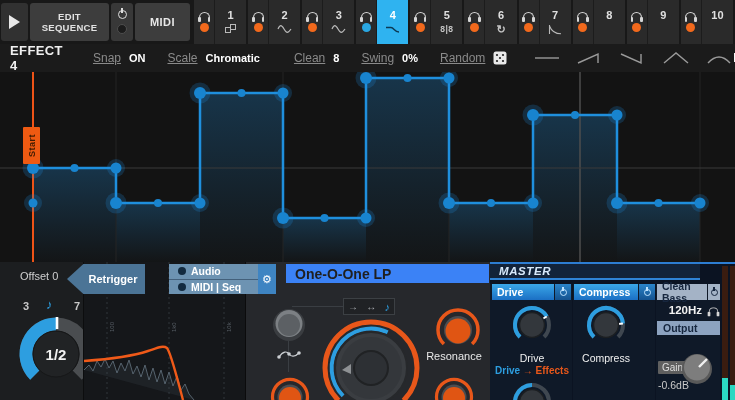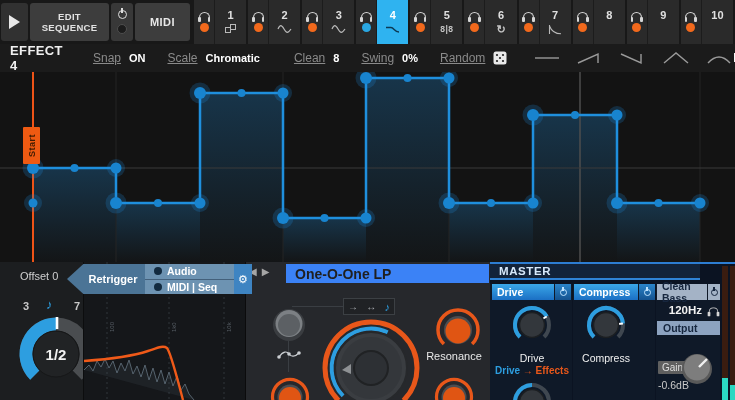--- a/index.html
+++ b/index.html
@@ -57,39 +57,39 @@
   .rnote { position:absolute; left:34px; top:35px; color:#2d9ee0; font-size:13px; font-weight:bold; }
   .lknob { position:absolute; left:2px; top:50px; }
 
   .spectrum { position:absolute; left:83px; top:0; width:162px; height:138px; background:#15171a; border-left:1px solid #0c0d0e; }
   .freq-lab { position:absolute; font-size:6px; color:#555c63; transform:rotate(-90deg); transform-origin:left top; }
 
   .banner { position:absolute; left:67px; top:2px; height:30px; z-index:6; display:flex; }
   .b-arrow { width:78px; background:#4b7496; clip-path:polygon(0 50%, 21% 0, 100% 0, 100% 100%, 21% 100%);
              display:flex; align-items:center; justify-content:center; padding-left:14px;
              font-size:11px; font-weight:bold; color:#fff; }
-  .b-rows { width:89px; background:#6d93b2; display:flex; flex-direction:column; }
+  .b-rows { width:89px; background:#6d93b2; display:flex; flex-direction:column;margin-left:24px; }
   .b-row { flex:1; display:flex; align-items:center; padding-left:9px; gap:5px; font-size:10.5px; font-weight:bold; color:#fff; }
   .b-row:first-child { border-bottom:1px solid rgba(15,35,55,.45); }
   .radio { width:8px; height:8px; border-radius:50%; background:#132b40; }
   .b-gear { width:18px; background:#3e84c2; display:flex; align-items:center; justify-content:center; color:#fff; font-size:11px; }
 
   .device { position:absolute; left:245px; top:0; width:245px; height:138px; background:#26282c; border-left:1px solid #0b0b0c; }
   .d-arrows { position:absolute; left:3px; top:4px; color:#a5a5a5; font-size:10px; letter-spacing:5px; }
   .d-preset { position:absolute; left:40px; top:2px; width:203px; height:19px; background:#3b82f6; color:#1f1f1f;
               font-size:14px; font-weight:bold; display:flex; align-items:center; padding-left:9px; }
   .d-iconbox { position:absolute; left:97px; top:36px; width:52px; height:17px; border:1px solid #3c4044; background:#202225;
                display:flex; align-items:center; justify-content:space-around; font-size:10px; color:#a9adb1; }
   .d-iconbox .note { color:#2d9ee0; font-weight:bold; font-size:11px; }
   .cline { position:absolute; background:#3a3e43; }
   .d-label { position:absolute; font-size:11px; color:#e8e8e8; }
 
   .master { position:absolute; left:490px; top:0; width:245px; height:138px; background:#0b1322; border-top:2px solid #2d7dd2; }
   .m-title { position:absolute; left:0; top:0; width:210px; height:16px; background:#12233a; border-bottom:2px solid #2f83d6;
-             font-size:11.5px; font-weight:bold; color:#d7e9fb; letter-spacing:.6px; padding-left:9px; display:flex; align-items:center; }
+             font-size:11.5px; font-weight:bold; color:#d7e9fb; letter-spacing:.6px; padding-left:9px; display:flex; align-items:center;font-style:italic; }
   .m-col { position:absolute; top:20px; height:118px; background:#0f1928; }
   .m-hdr { position:absolute; top:20px; height:16px; display:flex; align-items:center; padding-left:5px;
            font-size:10.5px; font-weight:bold; color:#fff; background:linear-gradient(180deg,#3aa7e8,#1b6fc4); }
   .m-pwr { position:absolute; top:20px; height:16px; width:16px; display:flex; align-items:center; justify-content:center;
            background:linear-gradient(180deg,#2a84c9,#14528f); color:#bfe3ff; }
   .m-pwr .pwr, .m-hdr-l .pwr { width:7px; height:7px; border-width:1.3px; border-color:currentColor; }
   .m-pwr .pwr::after { background:currentColor; height:4px; top:-3px; }
   .hdr-light { background:#a4b3c6 !important; color:#16263e !important; }
   .m-klabel { position:absolute; font-size:10.5px; color:#f0f0f0; text-align:center; }
   .routing { position:absolute; font-size:10px; font-weight:bold; }

